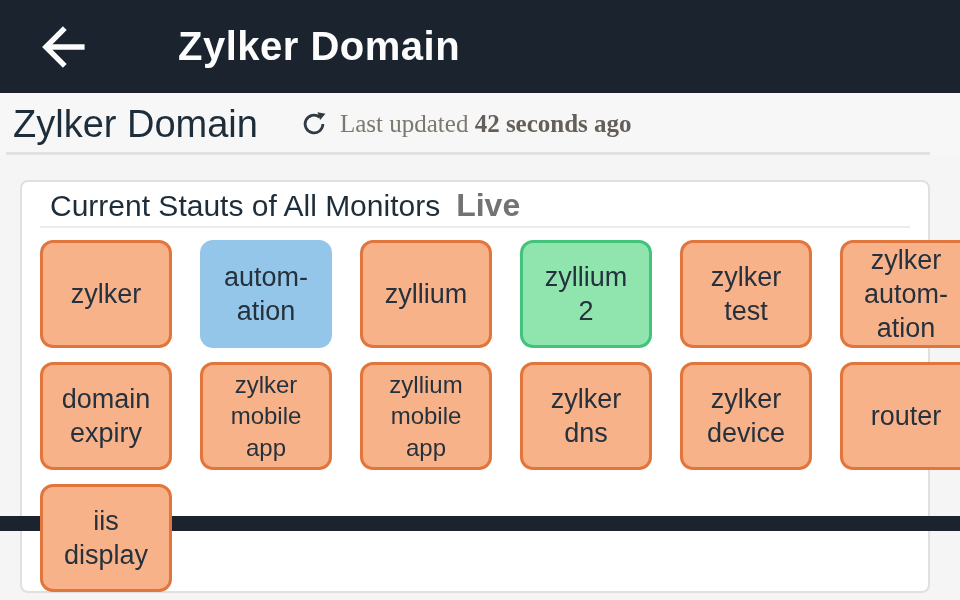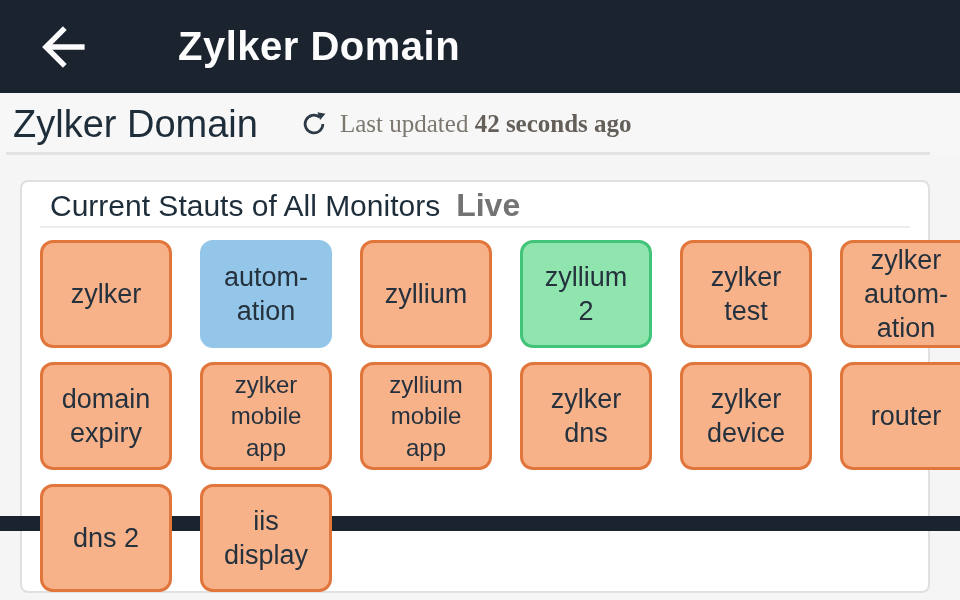--- a/index.html
+++ b/index.html
@@ -193,23 +193,20 @@
 dns</span>
         </div>
         <div class="tile trouble">
           <span>zylker
 device</span>
         </div>
         <div class="tile trouble">
           <span>router</span>
         </div>
         <div class="tile trouble">
-          <span>dns 2</span>
-        </div>
-        <div class="tile trouble">
           <span>iis
 display</span>
         </div>
       </div>
   </div>
 </div>
 
 <div class="bottombar"></div>
 
 </body></html>

